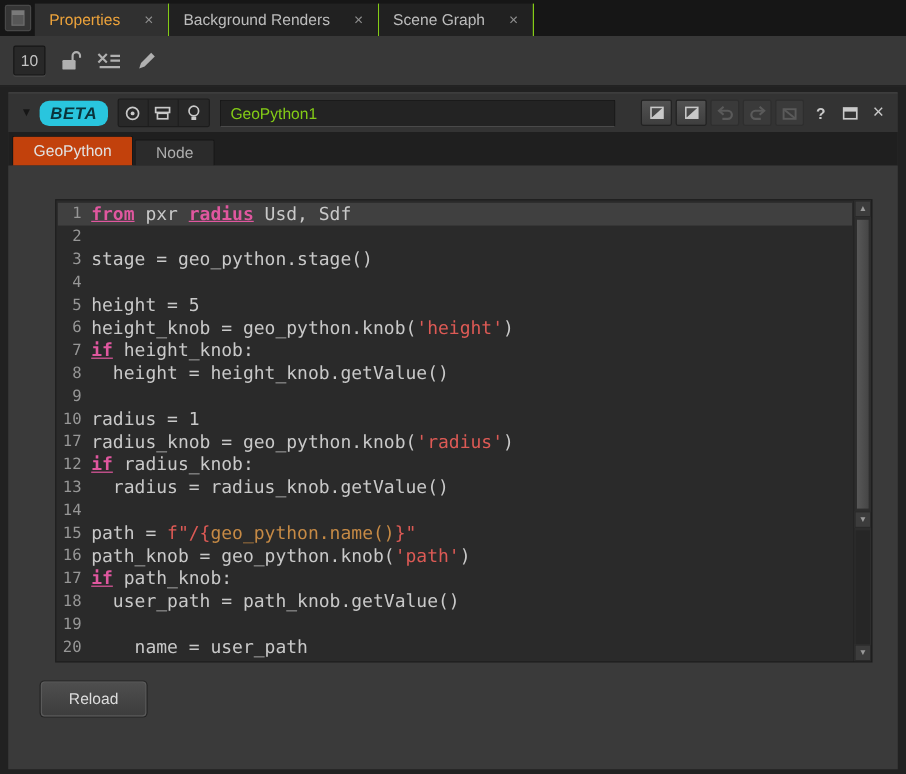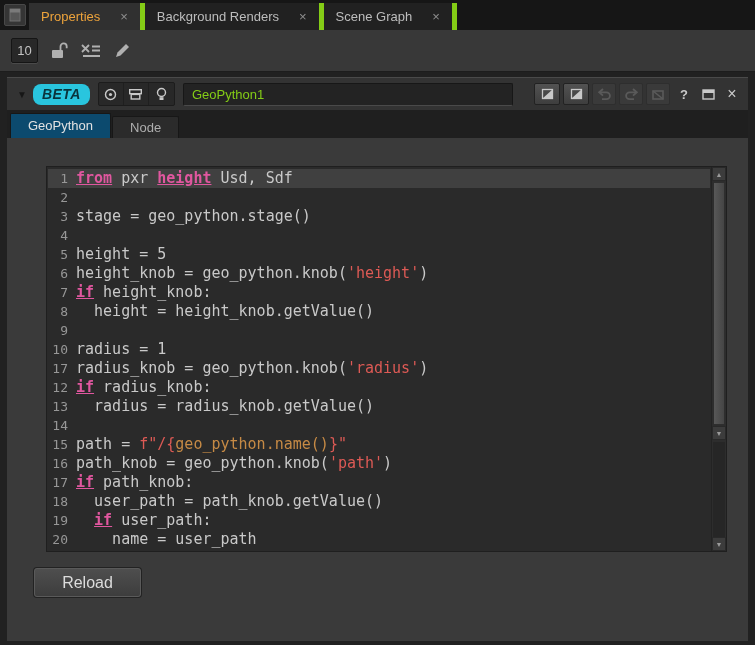--- a/index.html
+++ b/index.html
@@ -10,21 +10,21 @@
     -webkit-font-smoothing:antialiased;
   }
 
   
   .pane-tabbar { position:absolute; top:0; left:0; width:100%; height:30px;
     background:#161616; display:flex; align-items:stretch; }
   .pane-menu-btn { width:22px; height:22px; margin:4px 3px 4px 4px; flex:none;
     background:#353535; border:1px solid #484848; border-radius:2px;
     display:flex; align-items:center; justify-content:center; }
   .pane-tab { display:flex; align-items:center; gap:20px; padding:0 12px;
-    margin-top:3px; background:#212121; border-right:5px solid #84cc16;
+    margin-top:3px; background:#212121; border-right:1px solid #84cc16;
     color:#bdbdbd; font-size:13px; cursor:default; }
   .pane-tab.active { background:#303030; color:var(--tab-active-text,#eda33b); }
   .tab-close { color:#8f8f8f; font-size:13px; line-height:1; }
 
   
   .props-toolbar { position:absolute; top:30px; left:0; width:100%; height:42px;
     background:#383838; border-bottom:1px solid #1d1d1d;
     display:flex; align-items:center; gap:12px; padding-left:11px; }
   .max-panels { width:27px; height:25px; background:#282828;
     border:1px solid #151515; box-shadow:0 1px 0 #4a4a4a; border-radius:2px;
@@ -56,21 +56,21 @@
     background:#3a3a3a; border:1px solid #2e2e2e; border-radius:2px;
     display:flex; align-items:center; justify-content:center; }
   .hdr-glyph { width:20px; height:22px; margin-left:4px; color:#cacaca;
     display:flex; align-items:center; justify-content:center; font-size:13px; font-weight:bold; }
   .hdr-glyph.close { font-size:16px; font-weight:normal; }
 
   
   .node-tabs { height:28px; background:#1f1f1f; display:flex; align-items:flex-end; padding-left:3px; }
   .node-tab { font-size:13px; padding:0 17px; border:1px solid #171717; border-bottom:none;
     border-radius:2px 2px 0 0; margin-right:1px; }
-  .node-tab.active { background:#0c4a6e; color:#e2e2e2; height:25px; line-height:24px; }
+  .node-tab.active { background:#c2410c; color:#e2e2e2; height:25px; line-height:24px; }
   .node-tab.inactive { background:#2b2b2b; color:#aeaeae; height:22px; line-height:21px; }
 
   
   .node-content { position:absolute; left:0; right:0; top:60px; bottom:0; background:#3a3a3a; }
 
   .code-editor { position:absolute; left:39px; top:28px; width:681px; height:386px;
     background:var(--editor-bg,#2a2a2a); border:1px solid #1f1f1f; overflow:hidden; }
   .code-area { position:absolute; left:1px; top:0; right:16px; bottom:0; padding-top:2px;
     font-family:"DejaVu Sans Mono",monospace; font-size:15px; line-height:19px; overflow:hidden; }
   .code-line { display:flex; height:19px; white-space:pre; }
@@ -89,24 +89,24 @@
     border:1px solid #292929; color:#9a9a9a; font-size:7px;
     display:flex; align-items:center; justify-content:center; }
   .sb-up { top:0; }
   .sb-down-mid { top:259px; }
   .sb-down-bottom { bottom:0; }
   .sb-thumb { position:absolute; left:1px; top:15px; width:12px; height:243px;
     background:linear-gradient(90deg,#585858,#454545); border:1px solid #2e2e2e; border-radius:1px; }
   .sb-track-dark { position:absolute; left:1px; top:275px; width:12px; height:95px; background:#262626; }
 
   
-  .reload-btn { position:absolute; left:27px; top:430px; width:107px; height:29px;
+  .reload-btn { position:absolute; left:27px; top:430px; width:88px; height:29px;
     background:linear-gradient(#4e4e4e,#3d3d3d); border:1px solid #5a5a5a;
     box-shadow:0 0 0 1px #222222; border-radius:3px; color:#dcdcdc;
-    font-family:"Liberation Sans",sans-serif; font-size:16px; }
+    font-family:"Liberation Sans",sans-serif; font-size:13px; }
 </style>
 </head>
 <body>
 
 <div class="screen">
 
   <div class="pane-tabbar">
     <div class="pane-menu-btn">
       <svg width="12" height="14" viewBox="0 0 12 14">
         <rect x="1" y="1" width="10" height="12" fill="#575757" stroke="#6e6e6e" stroke-width="1"></rect>
@@ -225,39 +225,39 @@
 
     <div class="node-tabs">
       <div class="node-tab active">GeoPython</div>
       <div class="node-tab inactive">Node</div>
     </div>
 
     <div class="node-content">
 
       <div class="code-editor">
         <div class="code-area">
-            <div class="code-line hl"><span class="ln">1</span><span><span class="tk-k">from</span><span class="tk-p"> pxr </span><span class="tk-k">height</span><span class="tk-p"> Usd, Sdf</span></span></div>
+            <div class="code-line hl"><span class="ln">1</span><span><span class="tk-k">from</span><span class="tk-p"> pxr </span><span class="tk-k">radius</span><span class="tk-p"> Usd, Sdf</span></span></div>
             <div class="code-line"><span class="ln">2</span><span></span></div>
             <div class="code-line"><span class="ln">3</span><span><span class="tk-p">stage = geo_python.stage()</span></span></div>
             <div class="code-line"><span class="ln">4</span><span></span></div>
             <div class="code-line"><span class="ln">5</span><span><span class="tk-p">height = 5</span></span></div>
             <div class="code-line"><span class="ln">6</span><span><span class="tk-p">height_knob = geo_python.knob(</span><span class="tk-s">'height'</span><span class="tk-p">)</span></span></div>
             <div class="code-line"><span class="ln">7</span><span><span class="tk-k">if</span><span class="tk-p"> height_knob:</span></span></div>
             <div class="code-line"><span class="ln">8</span><span><span class="tk-p">  height = height_knob.getValue()</span></span></div>
             <div class="code-line"><span class="ln">9</span><span></span></div>
             <div class="code-line"><span class="ln">10</span><span><span class="tk-p">radius = 1</span></span></div>
             <div class="code-line"><span class="ln">17</span><span><span class="tk-p">radius_knob = geo_python.knob(</span><span class="tk-s">'radius'</span><span class="tk-p">)</span></span></div>
             <div class="code-line"><span class="ln">12</span><span><span class="tk-k">if</span><span class="tk-p"> radius_knob:</span></span></div>
             <div class="code-line"><span class="ln">13</span><span><span class="tk-p">  radius = radius_knob.getValue()</span></span></div>
             <div class="code-line"><span class="ln">14</span><span></span></div>
             <div class="code-line"><span class="ln">15</span><span><span class="tk-p">path = </span><span class="tk-s">f"/{</span><span class="tk-i">geo_python.name()</span><span class="tk-s">}"</span></span></div>
             <div class="code-line"><span class="ln">16</span><span><span class="tk-p">path_knob = geo_python.knob(</span><span class="tk-s">'path'</span><span class="tk-p">)</span></span></div>
             <div class="code-line"><span class="ln">17</span><span><span class="tk-k">if</span><span class="tk-p"> path_knob:</span></span></div>
             <div class="code-line"><span class="ln">18</span><span><span class="tk-p">  user_path = path_knob.getValue()</span></span></div>
-            <div class="code-line"><span class="ln">19</span><span><span class="tk-p">  </span><span class="tk-k">if</span><span class="tk-p"> user_path:</span></span></div>
+            <div class="code-line"><span class="ln">19</span></div>
             <div class="code-line"><span class="ln">20</span><span><span class="tk-p">    name = user_path</span></span></div>
             <div class="code-line"><span class="ln">21</span><span></span></div>
           </div>
 
         <div class="v-scrollbar">
           <div class="sb-btn sb-up">▲</div>
           <div class="sb-thumb"></div>
           <div class="sb-btn sb-down-mid">▼</div>
           <div class="sb-track-dark"></div>
           <div class="sb-btn sb-down-bottom">▼</div>

